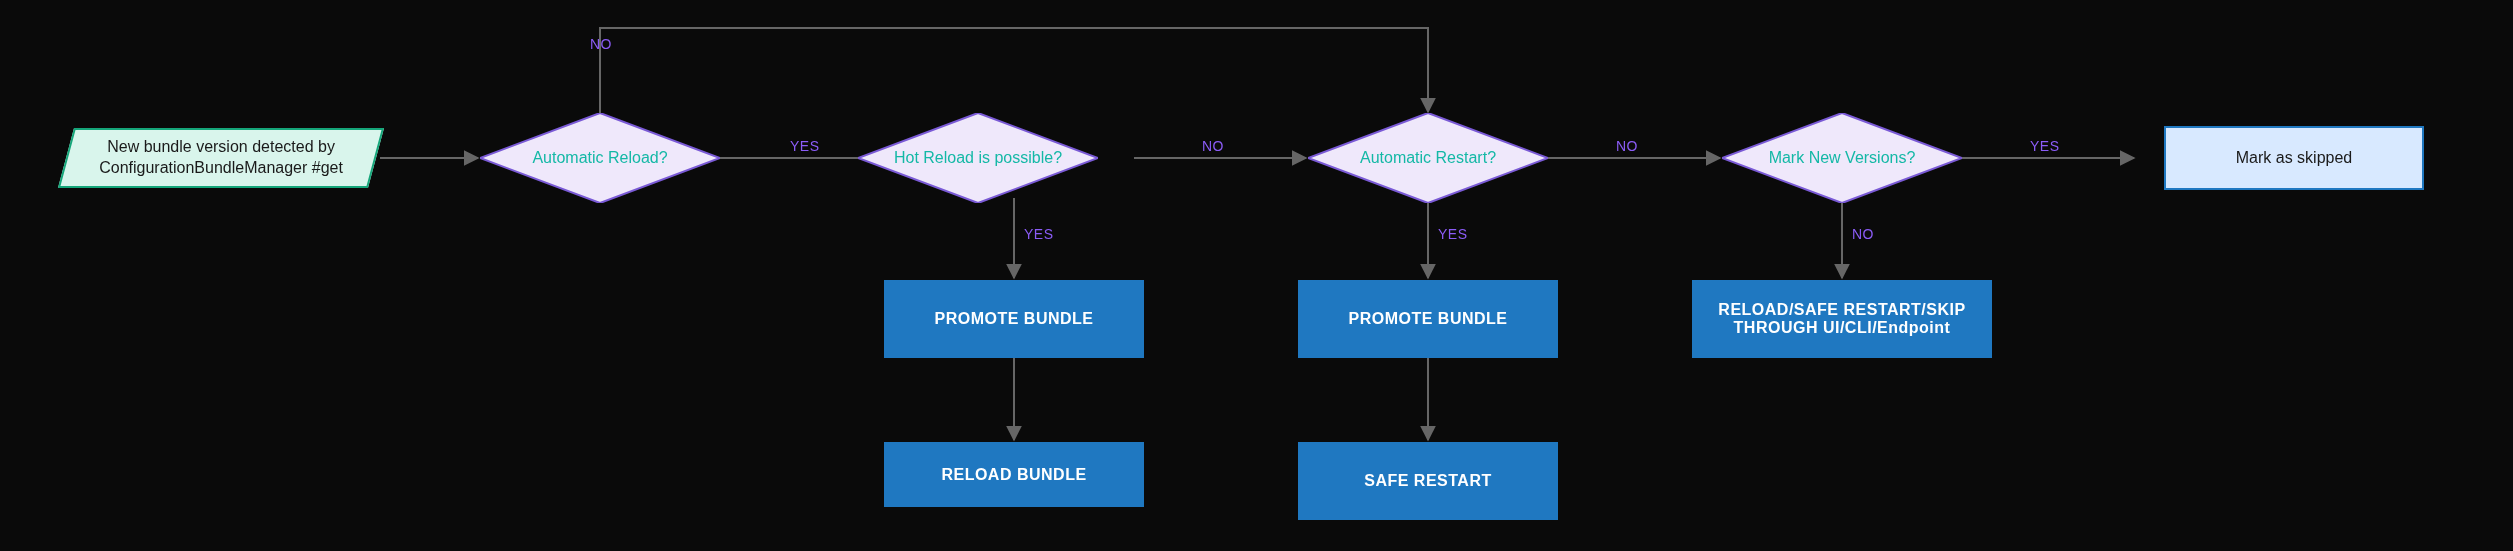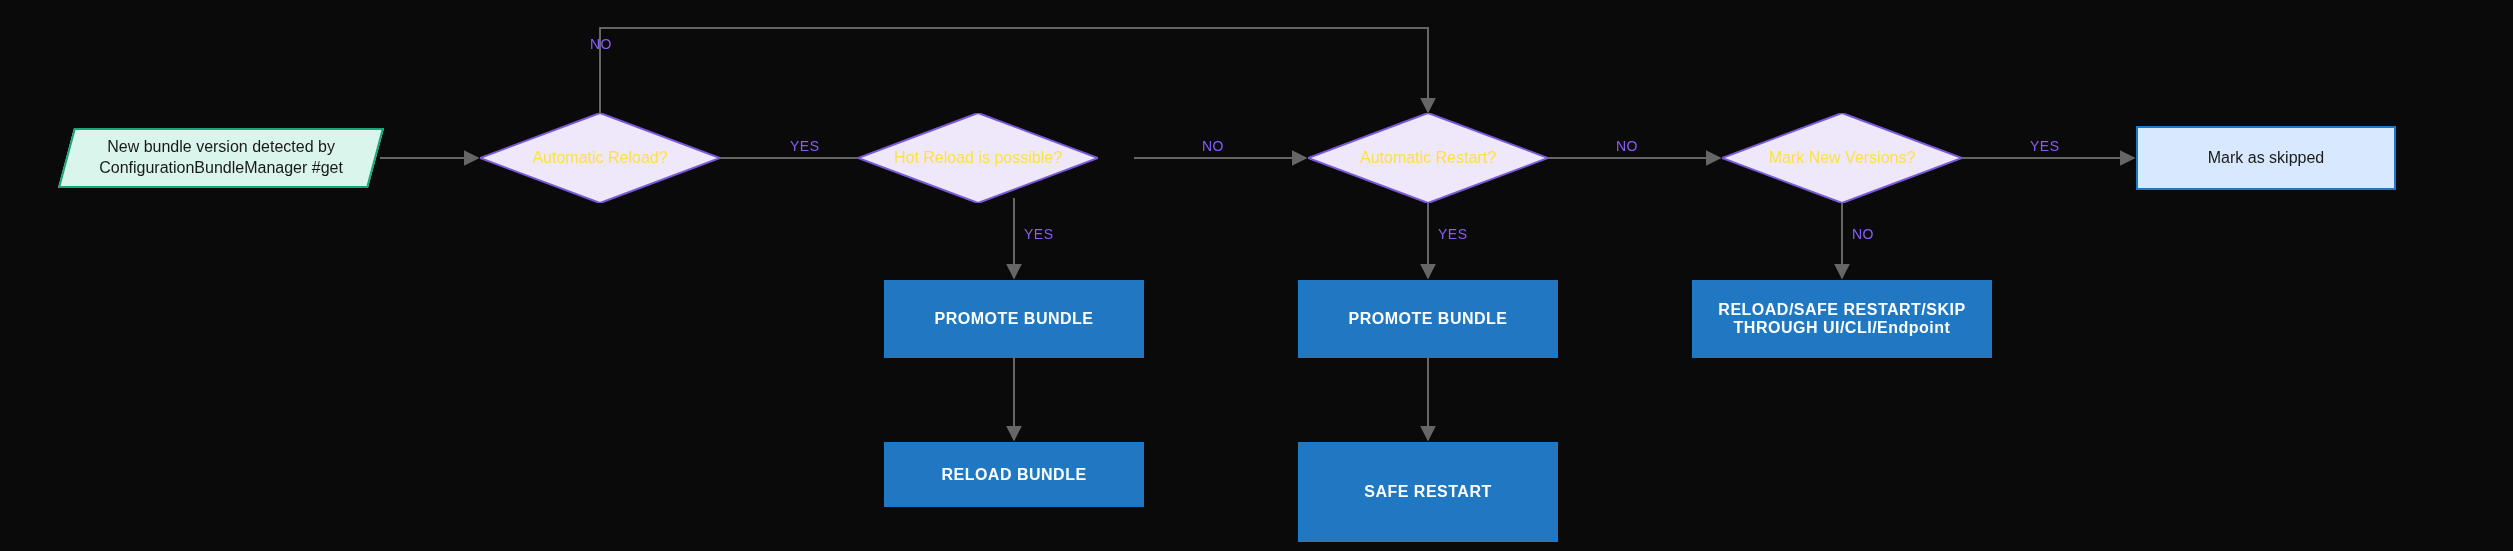--- a/index.html
+++ b/index.html
@@ -23,38 +23,39 @@
     background: #d9f5ec;
     border: 2px solid #15a67a;
     color: #1a1a1a;
     font-size: 16px;
     line-height: 1.3;
     padding: 0 20px;
     transform: skewX(-15deg);
   }
   .start > span { transform: skewX(15deg); display:block; }
   .decision {
-    color: #fde047;
+    color: #14b8a6;
     font-size: 16px;
     line-height: 1.3;
   }
   .decision svg { position:absolute; inset:0; width:100%; height:100%; }
   .decision .dtext { position:relative; z-index:1; }
   .action {
     background: #1f78c1;
     color: #ffffff;
     font-size: 16px;
     font-weight: 600;
     letter-spacing: .5px;
   }
   .skip-mark {
     background: #d8e9ff;
     border: 2px solid #1f78c1;
     color: #1a1a1a;
     font-size: 16px;
+    margin-left: 28px;
   }
   .edge-label {
     position: absolute;
     color: #8b5cf6;
     font-size: 14px;
     font-weight: 500;
     letter-spacing: .5px;
   }
   svg.edges {
     position: absolute;
@@ -138,21 +139,21 @@
 </div>
 
 <div class="node action" style="left:884px; top:442px; width:260px; height:65px;">
   <span>RELOAD BUNDLE</span>
 </div>
 
 <div class="node action" style="left:1298px; top:280px; width:260px; height:78px;">
   <span>PROMOTE BUNDLE</span>
 </div>
 
-<div class="node action" style="left:1298px; top:442px; width:260px; height:100px;">
+<div class="node action" style="left:1298px; top:442px; width:260px; height:78px;">
   <span>SAFE RESTART</span>
 </div>
 
 <div class="node action" style="left:1692px; top:280px; width:300px; height:78px; padding:0 12px;">
   <span>RELOAD/SAFE RESTART/SKIP THROUGH UI/CLI/Endpoint</span>
 </div>
 
 <div class="edge-label" style="left:590px; top:36px;">NO</div>
 <div class="edge-label" style="left:790px; top:138px;">YES</div>
 <div class="edge-label" style="left:1202px; top:138px;">NO</div>

